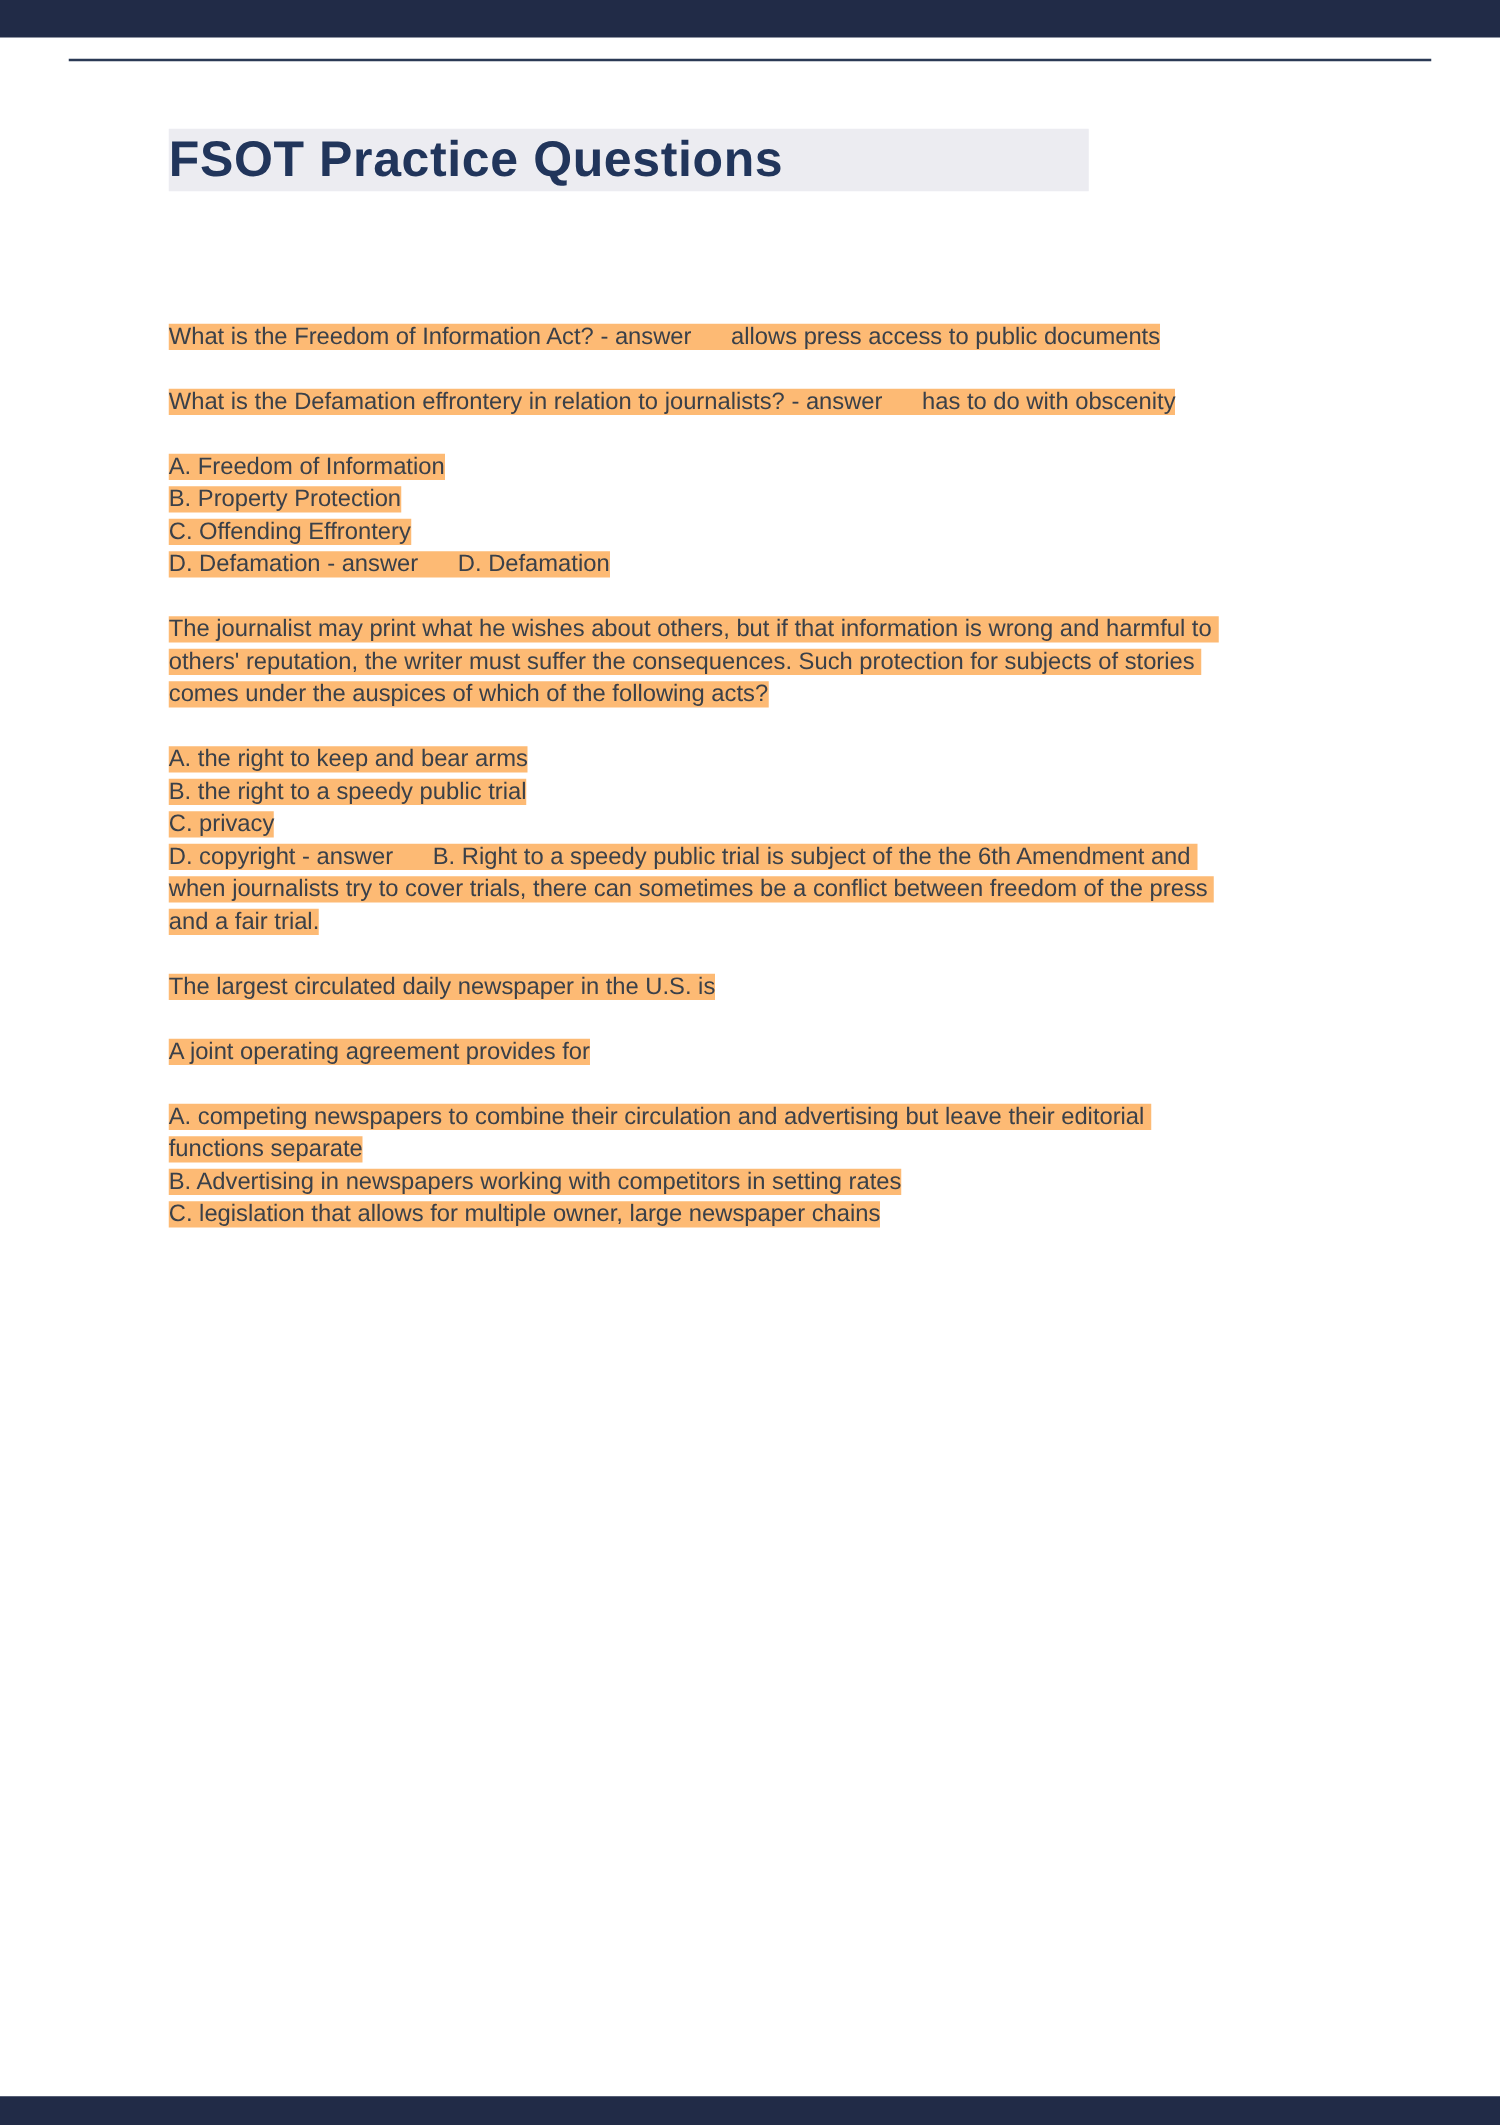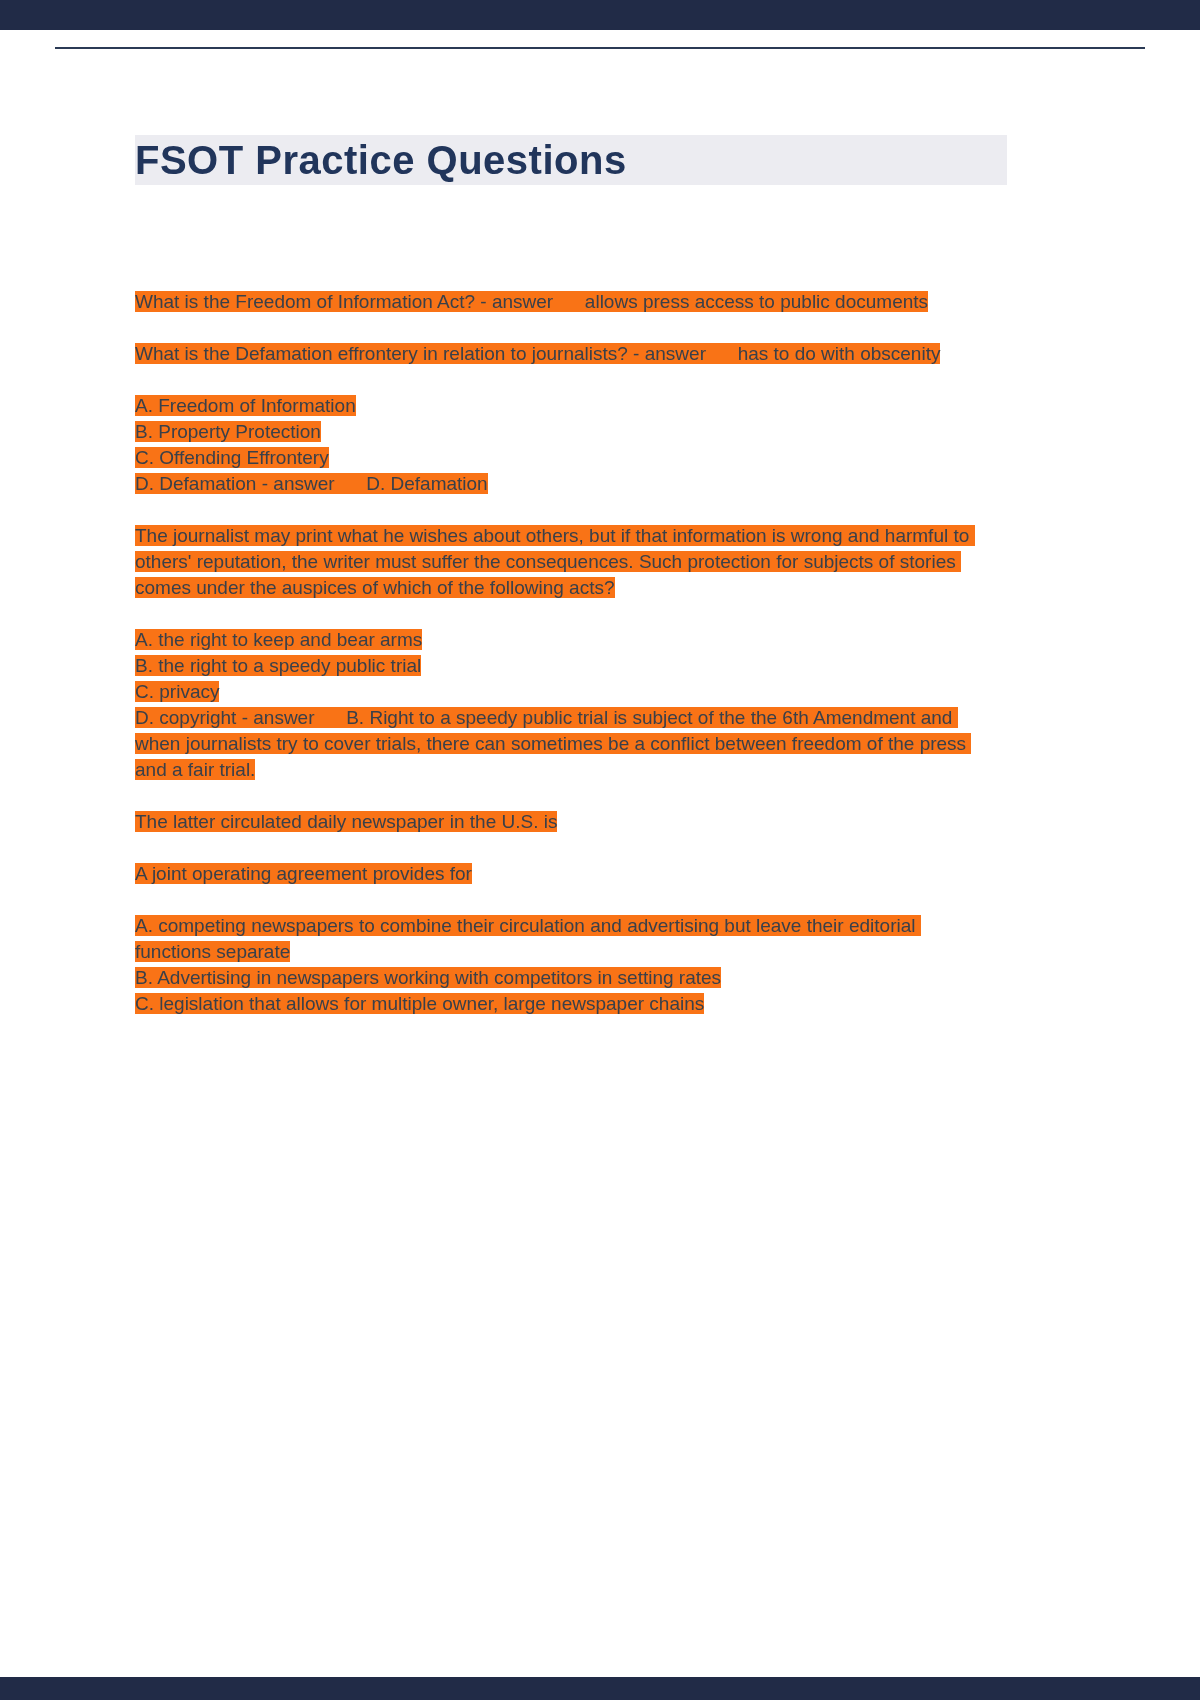--- a/index.html
+++ b/index.html
@@ -43,43 +43,43 @@
   .content {
     position: absolute;
     top: 49px;
     left: 0;
     width: 100%;
     padding: 0 222px 0 135px;
   }
 
   .title {
     display: block;
-    margin-top: 86px;
-    width: 872px;
+    margin-top: 54px;
+    width: 736px;
     background: #ececf1;
     font-size: 40px;
     font-weight: bold;
     line-height: 50px;
     color: #21355b;
     letter-spacing: 0.5px;
   }
 
   .body-text {
     margin-top: 104px;
   }
 
   .para {
     margin-bottom: 26px;
     font-size: 19px;
     line-height: 26px;
     color: #3a4049;
   }
 
   .para .hl {
-    background: #f97316;
+    background: #fdba74;
     white-space: pre-wrap;
     box-decoration-break: clone;
     -webkit-box-decoration-break: clone;
   }
 </style>
 </head>
 <body>
 
 <div class="page">
 
@@ -103,21 +103,21 @@
 D. Defamation - answer      D. Defamation</span></div>
 
       <div class="para"><span class="hl">The journalist may print what he wishes about others, but if that information is wrong and harmful to others' reputation, the writer must suffer the consequences. Such protection for subjects of stories comes under the auspices of which of the following acts?</span></div>
 
 
       <div class="para"><span class="hl">A. the right to keep and bear arms
 B. the right to a speedy public trial
 C. privacy
 D. copyright - answer      B. Right to a speedy public trial is subject of the the 6th Amendment and when journalists try to cover trials, there can sometimes be a conflict between freedom of the press and a fair trial.</span></div>
 
-      <div class="para"><span class="hl">The latter circulated daily newspaper in the U.S. is</span></div>
+      <div class="para"><span class="hl">The largest circulated daily newspaper in the U.S. is</span></div>
 
 
       <div class="para"><span class="hl">A joint operating agreement provides for</span></div>
 
       <div class="para"><span class="hl">A. competing newspapers to combine their circulation and advertising but leave their editorial functions separate
 B. Advertising in newspapers working with competitors in setting rates
 C. legislation that allows for multiple owner, large newspaper chains</span></div>
 
     </div>
   </div>

